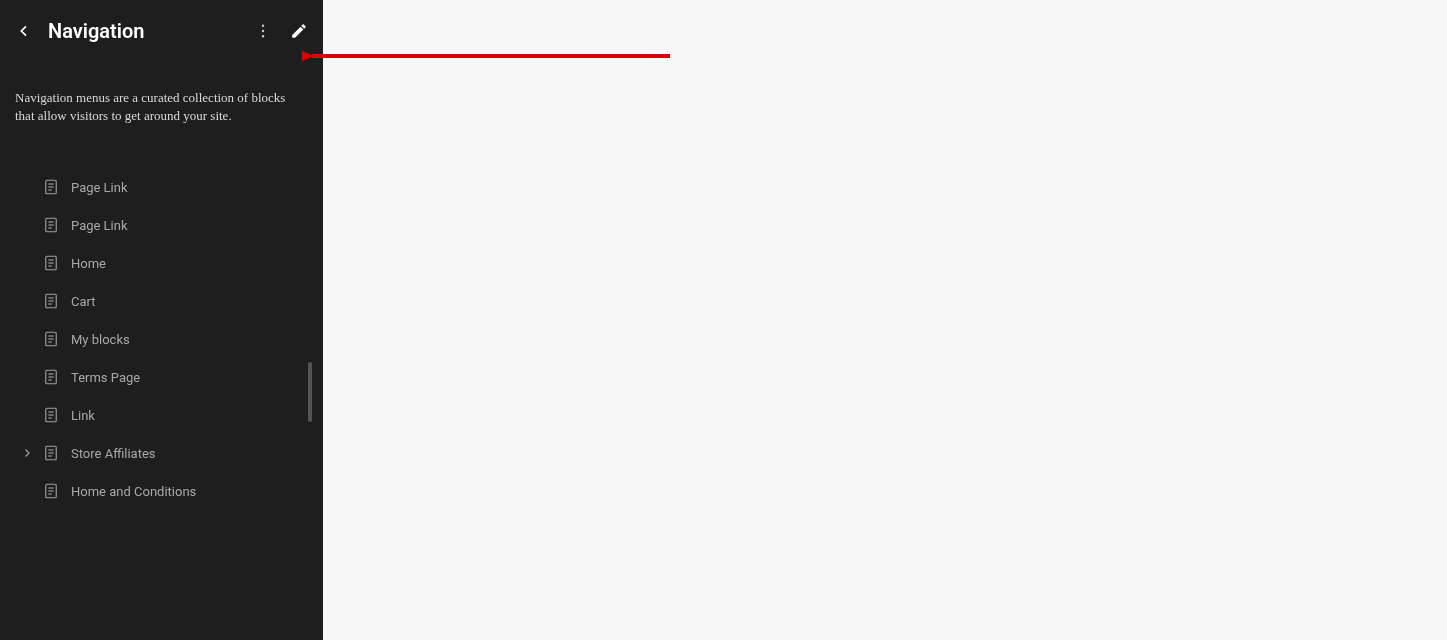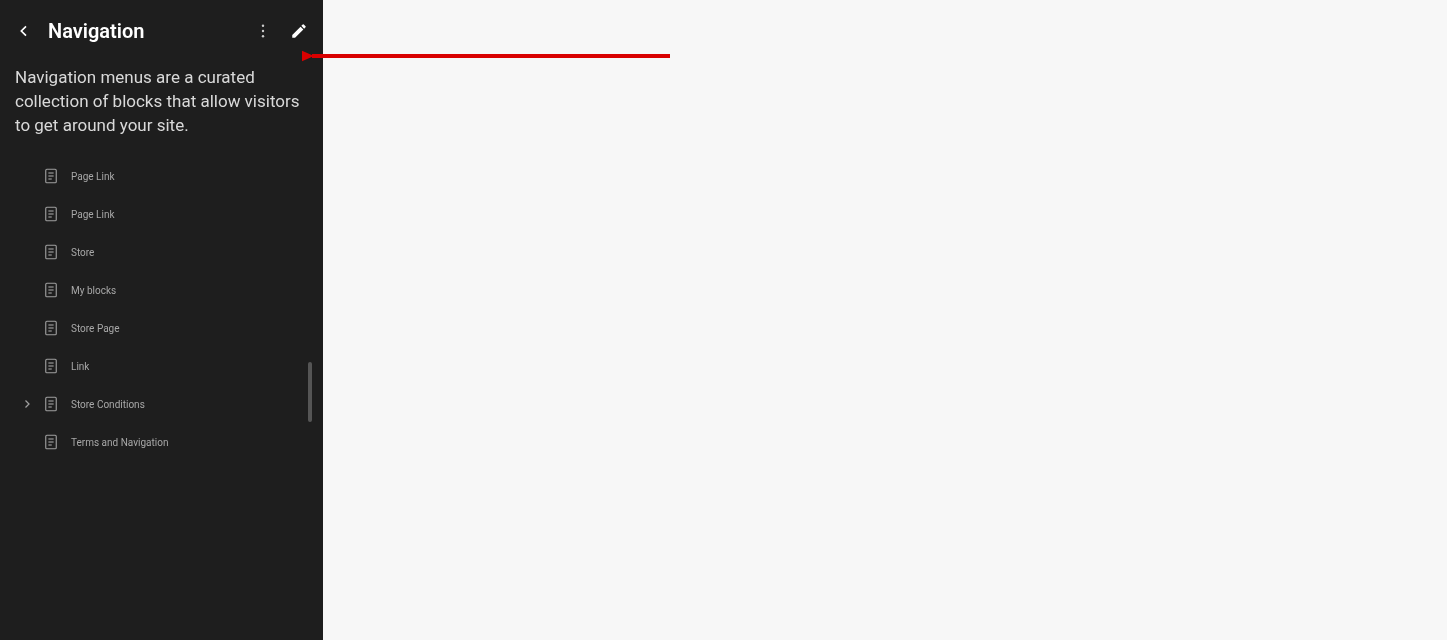--- a/index.html
+++ b/index.html
@@ -16,20 +16,21 @@
       overflow: hidden;
     }
     .sidebar {
       width: 323px;
       height: 640px;
       background: #1e1e1e;
       color: #fff;
       display: flex;
       flex-direction: column;
       position: relative;
+      gap: 23px;
     }
     .sidebar-header {
       display: flex;
       align-items: center;
       padding: 12px 8px;
       height: 62px;
     }
     .back-btn {
       width: 32px;
       height: 32px;
@@ -52,35 +53,36 @@
     .icon-btn {
       width: 32px;
       height: 32px;
       display: flex;
       align-items: center;
       justify-content: center;
       cursor: pointer;
       border-radius: 2px;
     }
     .panel-desc {
-      font-size: 17px;
+      font-size: 13px;
       color: #d9d9d9;
       padding: 4px 15px 20px 15px;
       line-height: 1.4;
+      font-family: Liberation Serif, serif;
     }
     .nav-list {
       padding: 0 0px;
       position: relative;
     }
     .nav-item {
       display: flex;
       align-items: center;
       padding: 9px 7px 9px 17px;
       cursor: pointer;
-      font-size: 10px;
+      font-size: 13px;
       color: #a8a8a8;
       position: relative;
       height: 38px;
     }
     .nav-item-chevron {
       width: 20px;
       display: flex;
       align-items: center;
       justify-content: center;
       margin-right: 4px;
@@ -180,21 +182,33 @@
       <div class="nav-item">
         <span class="nav-item-chevron"></span>
         <span class="nav-item-icon">
           <svg width="18" height="18" viewBox="0 0 24 24" fill="none" stroke="#a0a0a0" stroke-width="1.5">
             <rect x="5" y="3" width="14" height="18" rx="1.5"></rect>
             <line x1="8.5" y1="8" x2="15.5" y2="8"></line>
             <line x1="8.5" y1="12" x2="15.5" y2="12"></line>
             <line x1="8.5" y1="16" x2="13" y2="16"></line>
           </svg>
         </span>
-        <span>Store</span>
+        <span>Home</span>
+      </div>
+      <div class="nav-item">
+        <span class="nav-item-chevron"></span>
+        <span class="nav-item-icon">
+          <svg width="18" height="18" viewBox="0 0 24 24" fill="none" stroke="#a0a0a0" stroke-width="1.5">
+            <rect x="5" y="3" width="14" height="18" rx="1.5"></rect>
+            <line x1="8.5" y1="8" x2="15.5" y2="8"></line>
+            <line x1="8.5" y1="12" x2="15.5" y2="12"></line>
+            <line x1="8.5" y1="16" x2="13" y2="16"></line>
+          </svg>
+        </span>
+        <span>Cart</span>
       </div>
       <div class="nav-item">
         <span class="nav-item-chevron"></span>
         <span class="nav-item-icon">
           <svg width="18" height="18" viewBox="0 0 24 24" fill="none" stroke="#a0a0a0" stroke-width="1.5">
             <rect x="5" y="3" width="14" height="18" rx="1.5"></rect>
             <line x1="8.5" y1="8" x2="15.5" y2="8"></line>
             <line x1="8.5" y1="12" x2="15.5" y2="12"></line>
             <line x1="8.5" y1="16" x2="13" y2="16"></line>
           </svg>
@@ -204,21 +218,21 @@
       <div class="nav-item">
         <span class="nav-item-chevron"></span>
         <span class="nav-item-icon">
           <svg width="18" height="18" viewBox="0 0 24 24" fill="none" stroke="#a0a0a0" stroke-width="1.5">
             <rect x="5" y="3" width="14" height="18" rx="1.5"></rect>
             <line x1="8.5" y1="8" x2="15.5" y2="8"></line>
             <line x1="8.5" y1="12" x2="15.5" y2="12"></line>
             <line x1="8.5" y1="16" x2="13" y2="16"></line>
           </svg>
         </span>
-        <span>Store Page</span>
+        <span>Terms Page</span>
       </div>
       <div class="nav-item">
         <span class="nav-item-chevron"></span>
         <span class="nav-item-icon">
           <svg width="18" height="18" viewBox="0 0 24 24" fill="none" stroke="#a0a0a0" stroke-width="1.5">
             <rect x="5" y="3" width="14" height="18" rx="1.5"></rect>
             <line x1="8.5" y1="8" x2="15.5" y2="8"></line>
             <line x1="8.5" y1="12" x2="15.5" y2="12"></line>
             <line x1="8.5" y1="16" x2="13" y2="16"></line>
           </svg>
@@ -232,33 +246,33 @@
           </svg>
         </span>
         <span class="nav-item-icon">
           <svg width="18" height="18" viewBox="0 0 24 24" fill="none" stroke="#a0a0a0" stroke-width="1.5">
             <rect x="5" y="3" width="14" height="18" rx="1.5"></rect>
             <line x1="8.5" y1="8" x2="15.5" y2="8"></line>
             <line x1="8.5" y1="12" x2="15.5" y2="12"></line>
             <line x1="8.5" y1="16" x2="13" y2="16"></line>
           </svg>
         </span>
-        <span>Store Conditions</span>
-      </div>
-      <div class="nav-item">
-        <span class="nav-item-chevron"></span>
-        <span class="nav-item-icon">
-          <svg width="18" height="18" viewBox="0 0 24 24" fill="none" stroke="#a0a0a0" stroke-width="1.5">
-            <rect x="5" y="3" width="14" height="18" rx="1.5"></rect>
-            <line x1="8.5" y1="8" x2="15.5" y2="8"></line>
-            <line x1="8.5" y1="12" x2="15.5" y2="12"></line>
-            <line x1="8.5" y1="16" x2="13" y2="16"></line>
-          </svg>
-        </span>
-        <span>Terms and Navigation</span>
+        <span>Store Affiliates</span>
+      </div>
+      <div class="nav-item">
+        <span class="nav-item-chevron"></span>
+        <span class="nav-item-icon">
+          <svg width="18" height="18" viewBox="0 0 24 24" fill="none" stroke="#a0a0a0" stroke-width="1.5">
+            <rect x="5" y="3" width="14" height="18" rx="1.5"></rect>
+            <line x1="8.5" y1="8" x2="15.5" y2="8"></line>
+            <line x1="8.5" y1="12" x2="15.5" y2="12"></line>
+            <line x1="8.5" y1="16" x2="13" y2="16"></line>
+          </svg>
+        </span>
+        <span>Home and Conditions</span>
       </div>
     </div>
 
   <div class="scrollbar-track"></div>
 </div>
 
 <div class="main"></div>
 
 <div class="annotation-arrow">
   <svg width="380" height="24" viewBox="0 0 380 24">

